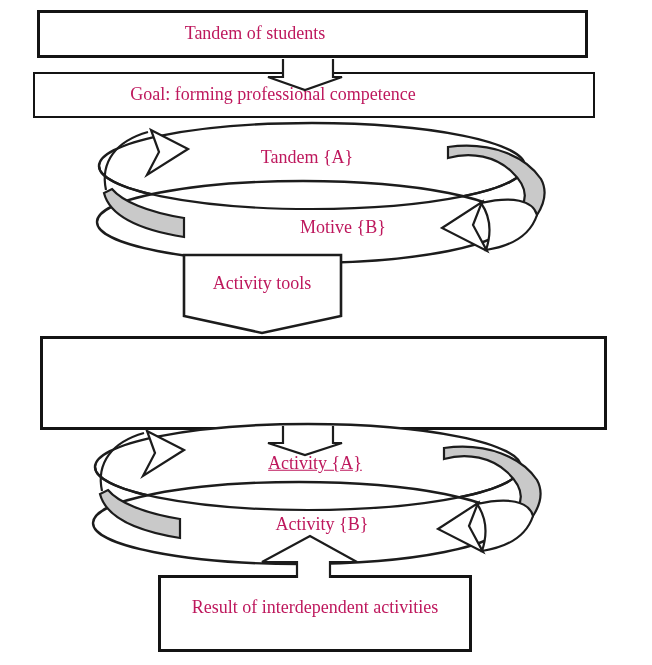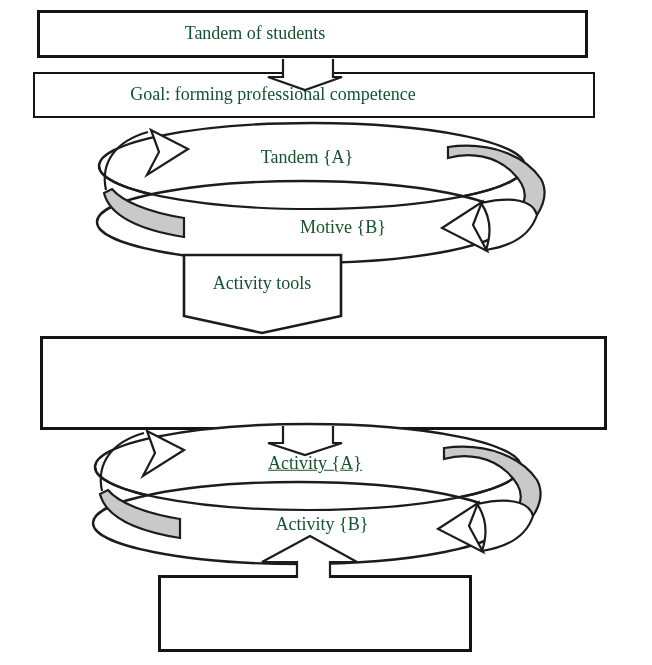--- a/index.html
+++ b/index.html
@@ -1,18 +1,18 @@
 <!DOCTYPE html>
 <html><head>
 <meta charset="utf-8">
 <style>
   html,body{margin:0;padding:0;background:#ffffff;}
   #canvas{
     position:relative;width:652px;height:665px;background:#ffffff;
-    font-family:"Liberation Serif","DejaVu Serif",serif;color:#14532d;overflow:hidden;
+    font-family:"Liberation Serif","DejaVu Serif",serif;color:#be185d;overflow:hidden;
   }
   .box{position:absolute;background:#ffffff;border:3px solid #141414;box-sizing:border-box;}
   #box-tandem{left:37px;top:10px;width:551px;height:48px;}
   #box-goal1{left:33px;top:72px;width:562px;height:46px;border-width:2px;}
   #box-goal2{left:40px;top:336px;width:567px;height:94px;}
   #box-result{left:158px;top:575px;width:314px;height:77px;}
   svg.overlay{position:absolute;left:0;top:0;width:652px;height:665px;}
   .lbl{
     position:absolute;transform:translate(-50%,-50%);
     font-size:18px;white-space:nowrap;text-align:center;line-height:1.25;
@@ -75,14 +75,15 @@
     <path d="M297,578 L297,562 L262,562 L310,536 L357,562 L330,562 L330,578" fill="#ffffff" stroke="#1c1c1c" stroke-width="2.2" stroke-linejoin="miter"></path>
   </svg>
 
   <div class="lbl" id="lbl-tandem">Tandem of students</div>
   <div class="lbl" id="lbl-goal1">Goal: forming professional competence</div>
   <div class="lbl" id="lbl-motive-a">Tandem {A}</div>
   <div class="lbl" id="lbl-motive-b">Motive {B}</div>
   <div class="lbl" id="lbl-tools">Activity tools</div>
   <div class="lbl" id="lbl-activity-a">Activity {A}</div>
   <div class="lbl" id="lbl-activity-b">Activity {B}</div>
+  <div class="lbl" id="lbl-result">Result of interdependent activities</div>
 
 </div>
 
 </body></html>

